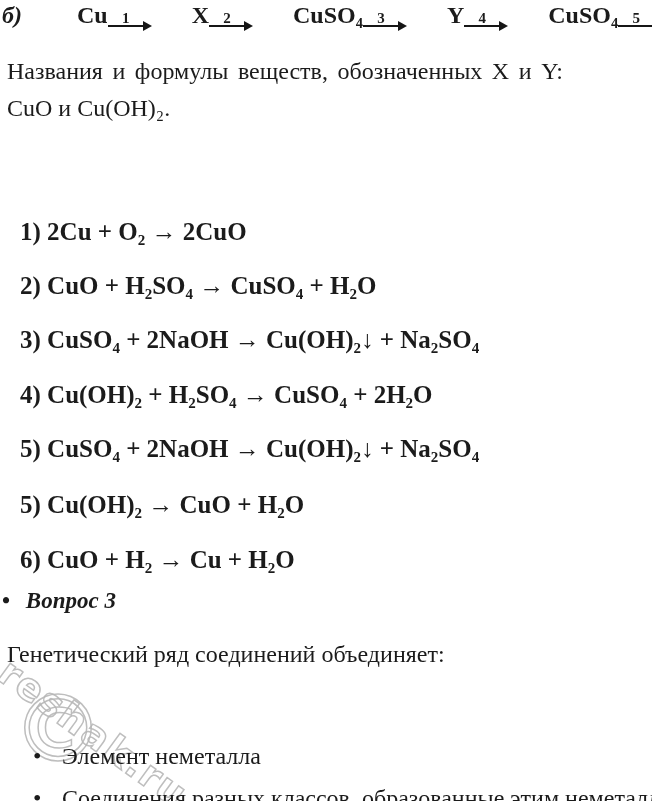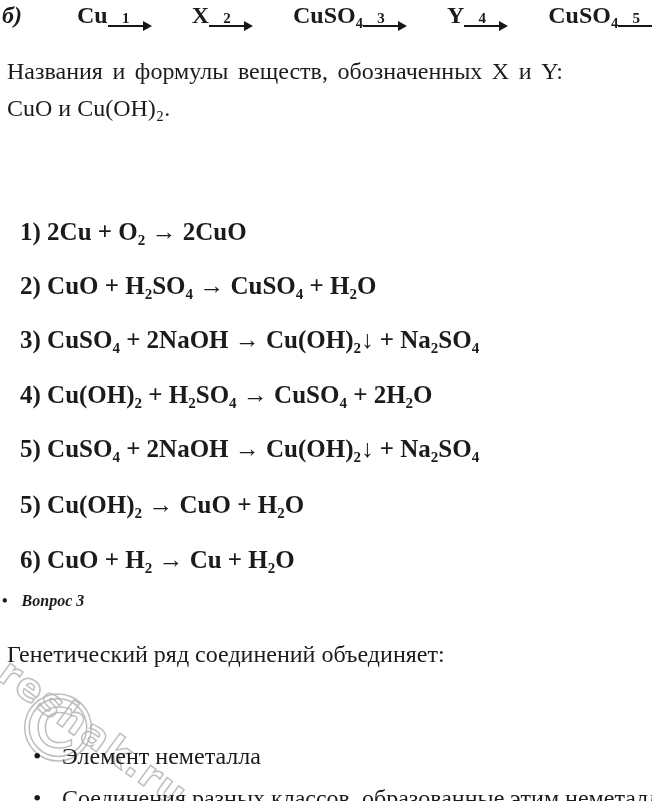--- a/index.html
+++ b/index.html
@@ -66,21 +66,21 @@
     position: absolute; left: 7px; width: 556px; margin: 0;
     font-size: 24px; line-height: 37px;
   }
   .justify { text-align: justify; }
 
   .equation {
     position: absolute; left: 10px; margin: 10px;
     font-size: 25px; line-height: 30px; white-space: nowrap; font-weight: bold;
   }
 
-  .question { position: absolute; left: 2px; font-size: 16px; line-height: 26px; }
+  .question { position: absolute; left: 2px; font-size: 23px; line-height: 26px; }
   .q-bullet { font-weight: bold; margin-right: 10px; }
   .q-label { font-weight: bold; font-style: italic; }
 
   .bullet-row {
     position: absolute; left: 33px;
     font-size: 24px; line-height: 30px; white-space: nowrap; margin-top: 45px;
   }
   .bullet-dot { display: inline-block; width: 23px; }
 </style>
 </head>

